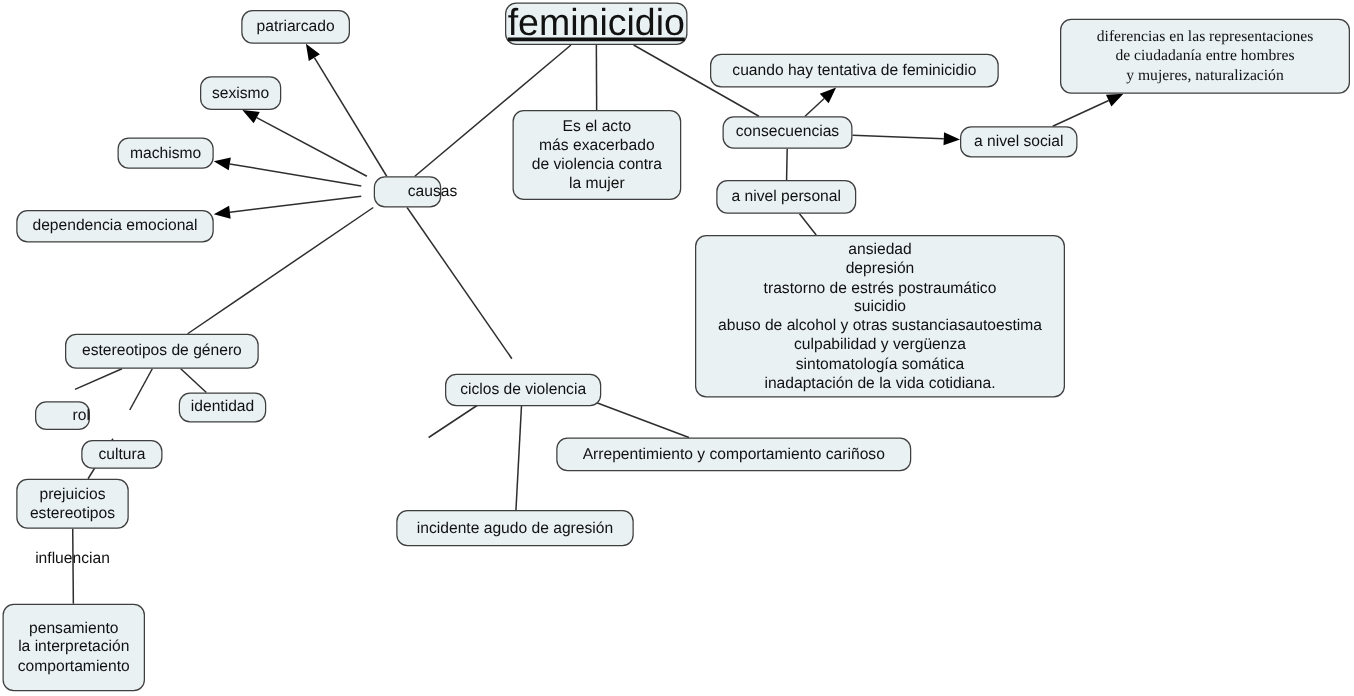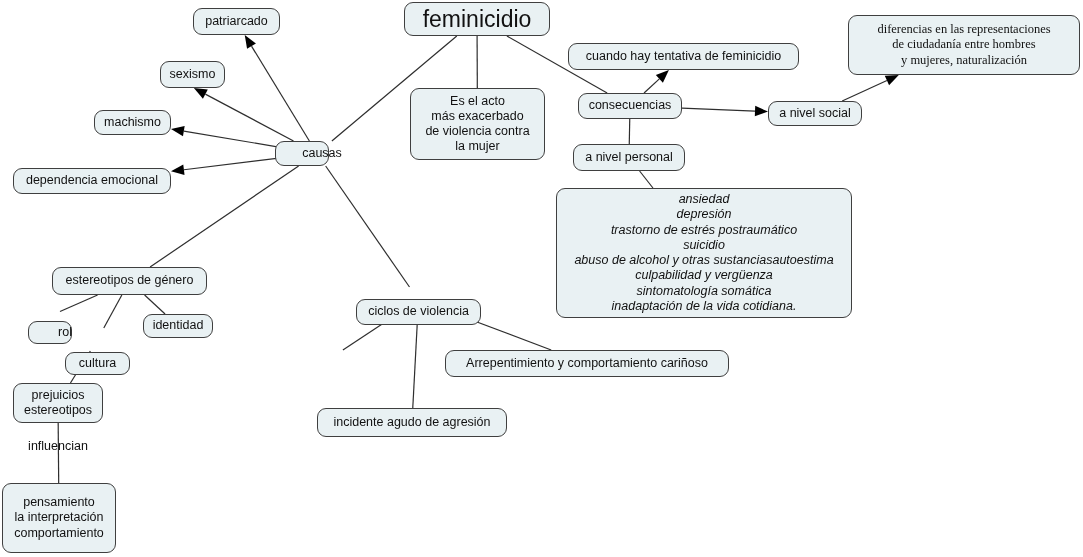--- a/index.html
+++ b/index.html
@@ -18,21 +18,21 @@
     text-align:center;
     background:var(--node-fill,#e9f1f3);
     border:1.4px solid var(--node-border,#3f3f3f);
     border-radius:9px;
     font-size:12.5px;
     line-height:1.22;
     color:var(--text,#111111);
     white-space:pre-line;
     padding:2px 6px;
   }
-  .node.title{font-size:23px;}
+  .node.title{font-size:30px;text-decoration:underline;}
   .node.label{background:transparent;border:none;padding:0;}
 </style>
 </head>
 <body>
 
 <div class="map">
   <svg class="edges" xmlns="http://www.w3.org/2000/svg">
       <line x1="456.7769516728625" y1="36" x2="331.86988847583643" y2="141" stroke="#2e2e2e" stroke-width="1.2"></line>
       <line x1="477.0809523809524" y1="36" x2="477.3285714285714" y2="88" stroke="#2e2e2e" stroke-width="1.2"></line>
       <line x1="506.8965517241379" y1="36" x2="607.1379310344828" y2="93" stroke="#2e2e2e" stroke-width="1.2"></line>
@@ -62,33 +62,33 @@
       <line x1="452.996062992126" y1="313" x2="551.1771653543308" y2="350" stroke="#2e2e2e" stroke-width="1.2"></line>
       <line x1="90.34645669291339" y1="351" x2="70.44094488188976" y2="383" stroke="#2e2e2e" stroke-width="1.2"></line>
       <line x1="58.17391304347826" y1="423" x2="58.69565217391305" y2="483" stroke="#2e2e2e" stroke-width="1.2"></line>
     </svg>
 
 <div class="node title" style="left: 404px; top: 2px; width: 146px; height: 34px;">feminicidio</div>
     <div class="node" style="left: 193px; top: 8px; width: 87px; height: 27px;">patriarcado</div>
     <div class="node" style="left: 136px; top: 61px; width: 65px; height: 27px; margin-left: 24px;">sexismo</div>
     <div class="node" style="left: 94px; top: 110px; width: 77px; height: 25px;">machismo</div>
     <div class="node" style="left: 13px; top: 168px; width: 158px; height: 26px;">dependencia emocional</div>
-    <div class="node" style="left: 275px; top: 141px; width: 44px; height: 25px; padding-left: 46px;">causas</div>
+    <div class="node" style="left: 299px; top: 141px; width: 44px; height: 25px; padding-left: 46px;">causas</div>
     <div class="node" style="left: 410px; top: 88px; width: 135px; height: 72px;">Es el acto
 más exacerbado
 de violencia contra
 la mujer</div>
     <div class="node" style="left: 568px; top: 43px; width: 231px; height: 27px;">cuando hay tentativa de feminicidio</div>
     <div class="node" style="left: 578px; top: 93px; width: 104px; height: 26px;">consecuencias</div>
     <div class="node" style="left: 573px; top: 144px; width: 112px; height: 27px;">a nivel personal</div>
     <div class="node" style="left: 768px; top: 101px; width: 94px; height: 25px;">a nivel social</div>
     <div class="node" style="left: 848px; top: 15px; width: 232px; height: 60px; font-family: Liberation Serif, serif;">diferencias en las representaciones
 de ciudadanía entre hombres
 y mujeres, naturalización</div>
-    <div class="node" style="left: 556px; top: 188px; width: 296px; height: 130px; font-style: italic;">ansiedad
+    <div class="node" style="left: 556px; top: 188px; width: 296px; height: 130px;">ansiedad
 depresión
 trastorno de estrés postraumático
 suicidio
 abuso de alcohol y otras sustanciasautoestima
 culpabilidad y vergüenza
 sintomatología somática
 inadaptación de la vida cotidiana.</div>
     <div class="node" style="left: 52px; top: 267px; width: 155px; height: 28px;">estereotipos de género</div>
     <div class="node" style="left: 28px; top: 321px; width: 32px; height: 23px; padding-left: 36px;">rol</div>
     <div class="node" style="left: 65px; top: 328px; width: 65px; height: 23px; margin-top: 24px;">cultura</div>

